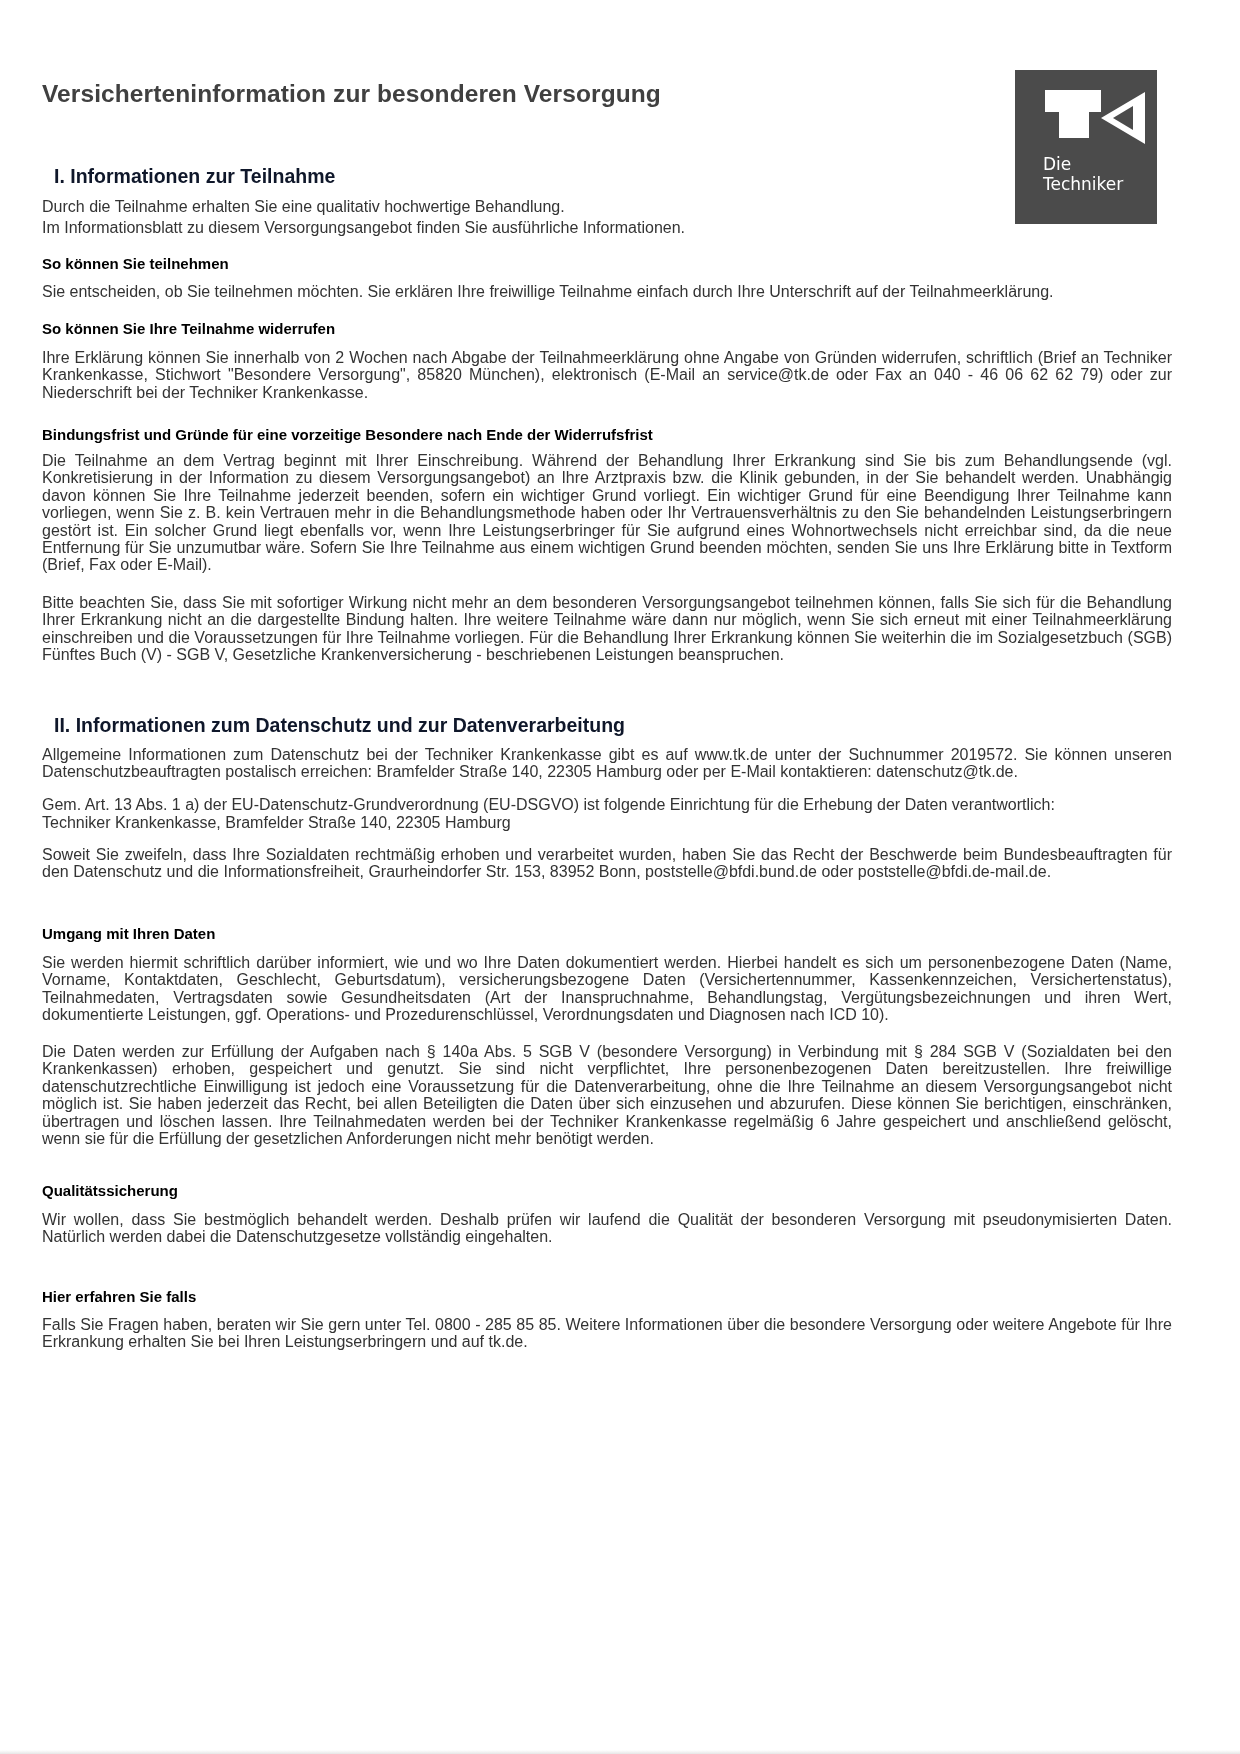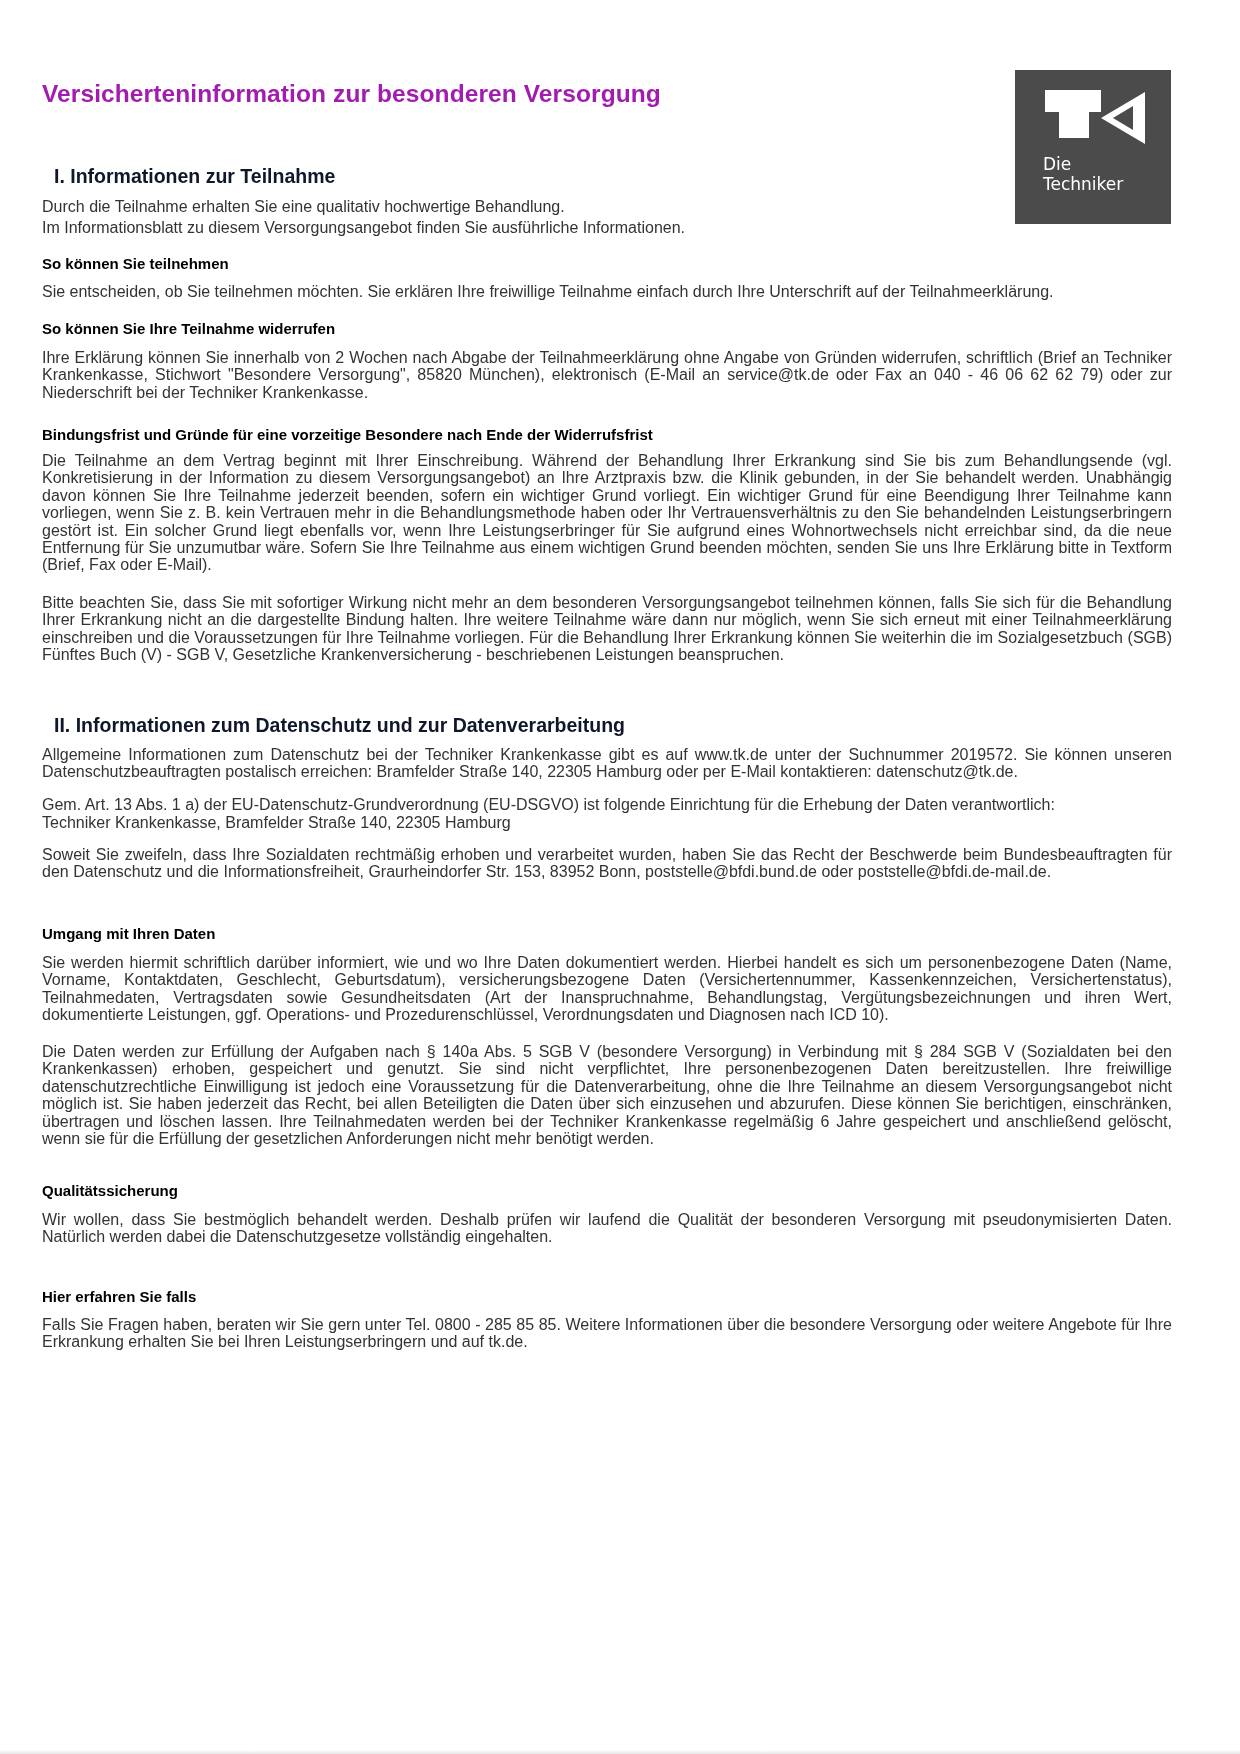--- a/index.html
+++ b/index.html
@@ -1,25 +1,25 @@
 <!DOCTYPE html>
 <html><head>
 <meta charset="utf-8">
 <style>
   html, body { margin:0; padding:0; background:#ffffff; }
   body { width:1240px; height:1754px; position:relative; overflow:hidden;
          font-family:"Liberation Sans", sans-serif; color:#2a2a2a; }
   .page { position:absolute; left:42px; top:0; width:1130px; }
-  h1 { position:absolute; left:0; top:80px; margin:0; font-size:24.5px; font-weight:bold; color:#a21caf; letter-spacing:0.1px; white-space:nowrap; }
+  h1 { position:absolute; left:0; top:80px; margin:0; font-size:24.5px; font-weight:bold; color:#404040; letter-spacing:0.1px; white-space:nowrap; }
   h2 { margin:12px; font-size:19.5px; font-weight:bold; color:#0f172a; white-space:nowrap; }
   h3 { margin:0; font-size:15px; font-weight:bold; color:#000000; white-space:nowrap; }
   p { margin:0; font-size:16px; line-height:17.4px; color:#333; text-align:justify; text-align-last:left; }
   .abs { position:absolute; left:0; }
   .wide { width:1130px; }
-  .logo { position:absolute; left:1015px; top:70px; width:156px; height:154px; background:#4b4b4b; }
+  .logo { position:absolute; left:1015px; top:70px; width:142px; height:154px; background:#4b4b4b; }
   .logo .t-bar { position:absolute; left:30px; top:20px; width:56px; height:22px; background:#fff; }
   .logo .t-stem { position:absolute; left:44px; top:40px; width:30px; height:28px; background:#fff; }
   .logo .k { position:absolute; left:86px; top:22px; width:0; height:0; border-top:26px solid transparent; border-bottom:26px solid transparent; border-right:44px solid #fff; }
   .logo .k2 { position:absolute; left:98px; top:36px; width:0; height:0; border-top:12px solid transparent; border-bottom:12px solid transparent; border-right:20px solid #4b4b4b; }
   .logo .brand { position:absolute; left:28px; top:84px; font-family:"DejaVu Sans", sans-serif; color:#fff; font-size:17px; line-height:20px; }
   .scan-edge { position:absolute; left:0; bottom:0; width:1240px; height:4px; background:linear-gradient(#ffffff,#e6e6e6); }
 </style>
 </head>
 <body>
 

